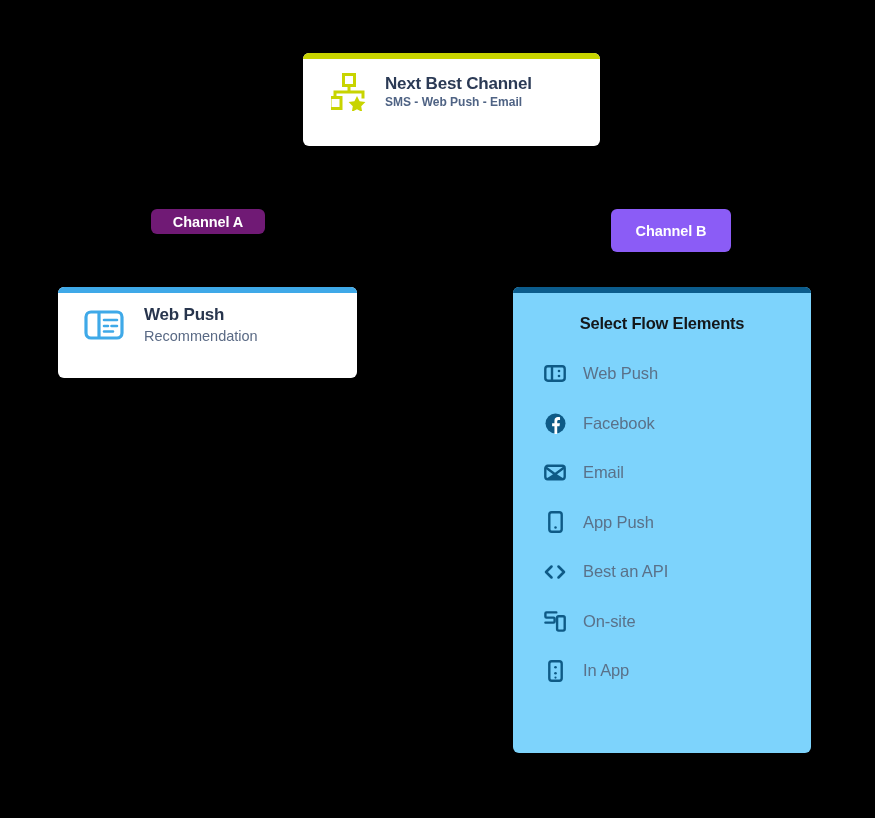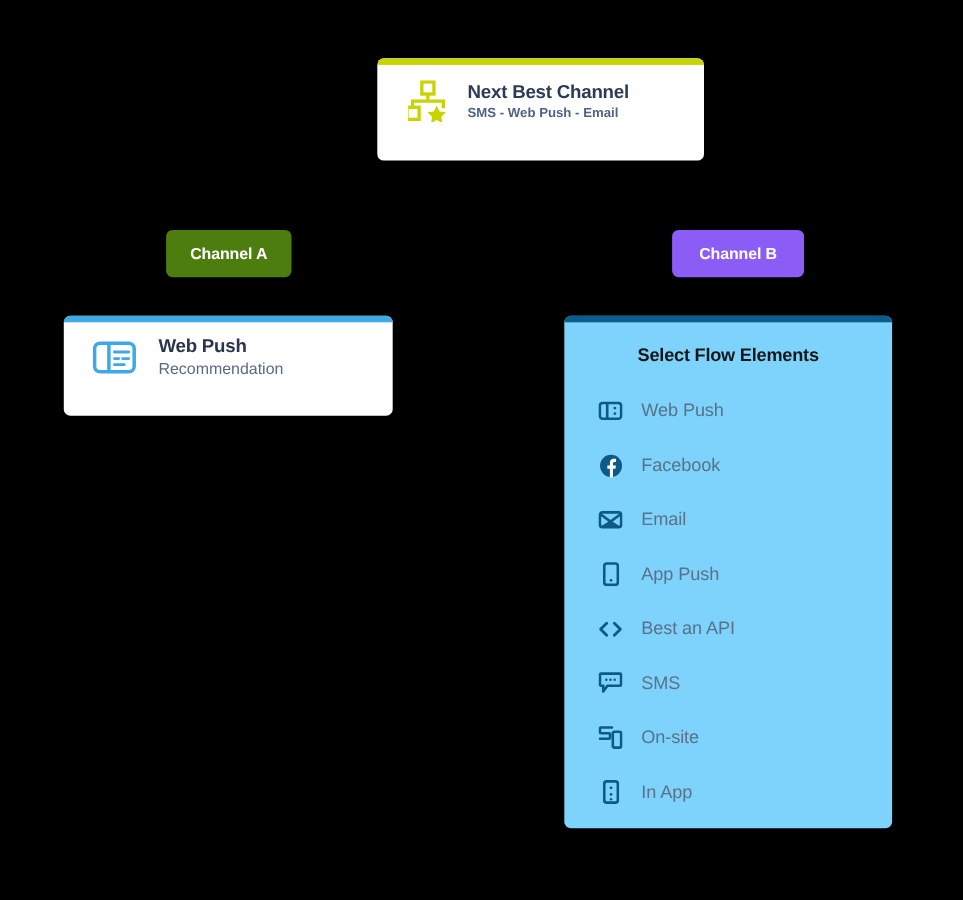--- a/index.html
+++ b/index.html
@@ -33,21 +33,20 @@
     height: 6px;
     width: 100%;
   }
 
   
   #nbc-card {
     left: 303px;
     top: 53px;
     width: 297px;
     height: 93px;
-    margin-left: 40px;
   }
   #nbc-card .card-accent { background: #c8d400; }
   .nbc-body {
     display: flex;
     align-items: center;
     padding: 14px 16px 0 28px;
     gap: 18px;
   }
   .nbc-text { display: flex; flex-direction: column; gap: 3px; }
   .nbc-title {
@@ -74,22 +73,22 @@
     color: #ffffff;
     font-size: 14.5px;
     font-weight: bold;
     letter-spacing: -0.1px;
     box-shadow: 0 2px 5px rgba(0,0,0,0.3);
   }
   #pill-a {
     left: 151px;
     top: 209px;
     width: 114px;
-    height: 43px;
-    background: #4d7c0f;
+    height: 25px;
+    background: #701a75;
   }
   #pill-b {
     left: 611px;
     top: 209px;
     width: 120px;
     height: 43px;
     background: #8b5cf6;
   }
 
   
@@ -268,31 +267,20 @@
       <li class="flow-item">
         <span class="flow-icon">
           <svg width="24" height="16" viewBox="0 0 24 16">
             <path d="M8.2 2 L2.2 8 L8.2 14" fill="none" stroke="#0e5a86" stroke-width="2.8" stroke-linecap="round" stroke-linejoin="round"></path>
             <path d="M15.8 2 L21.8 8 L15.8 14" fill="none" stroke="#0e5a86" stroke-width="2.8" stroke-linecap="round" stroke-linejoin="round"></path>
           </svg>
         </span>
         <span class="flow-label">Best an API</span>
       </li>
 
-      <li class="flow-item">
-        <span class="flow-icon">
-          <svg width="22" height="20" viewBox="0 0 22 20">
-            <path d="M2.4 1.4 H19.6 a1 1 0 0 1 1 1 V11.4 a1 1 0 0 1 -1 1 H8.2 L4.4 17.6 V12.4 H2.4 a1 1 0 0 1 -1 -1 V2.4 a1 1 0 0 1 1 -1 Z" fill="none" stroke="#0e5a86" stroke-width="2.4" stroke-linejoin="round"></path>
-            <circle cx="7.2" cy="7" r="1.15" fill="#0e5a86"></circle>
-            <circle cx="11" cy="7" r="1.15" fill="#0e5a86"></circle>
-            <circle cx="14.8" cy="7" r="1.15" fill="#0e5a86"></circle>
-          </svg>
-        </span>
-        <span class="flow-label">SMS</span>
-      </li>
 
       <li class="flow-item">
         <span class="flow-icon">
           <svg width="22" height="21" viewBox="0 0 22 21">
             <path d="M12.3 1.4 H2.4 a1 1 0 0 0 -1 1 V5.6 a1 1 0 0 0 1 1 H9.6 a1 1 0 0 1 1 1 V10.6 a1 1 0 0 1 -1 1 H1.4" fill="none" stroke="#0e5a86" stroke-width="2.4" stroke-linecap="round" stroke-linejoin="round"></path>
             <rect x="13.1" y="5.2" width="7.6" height="14.4" rx="1.6" fill="none" stroke="#0e5a86" stroke-width="2.4"></rect>
           </svg>
         </span>
         <span class="flow-label">On-site</span>
       </li>

